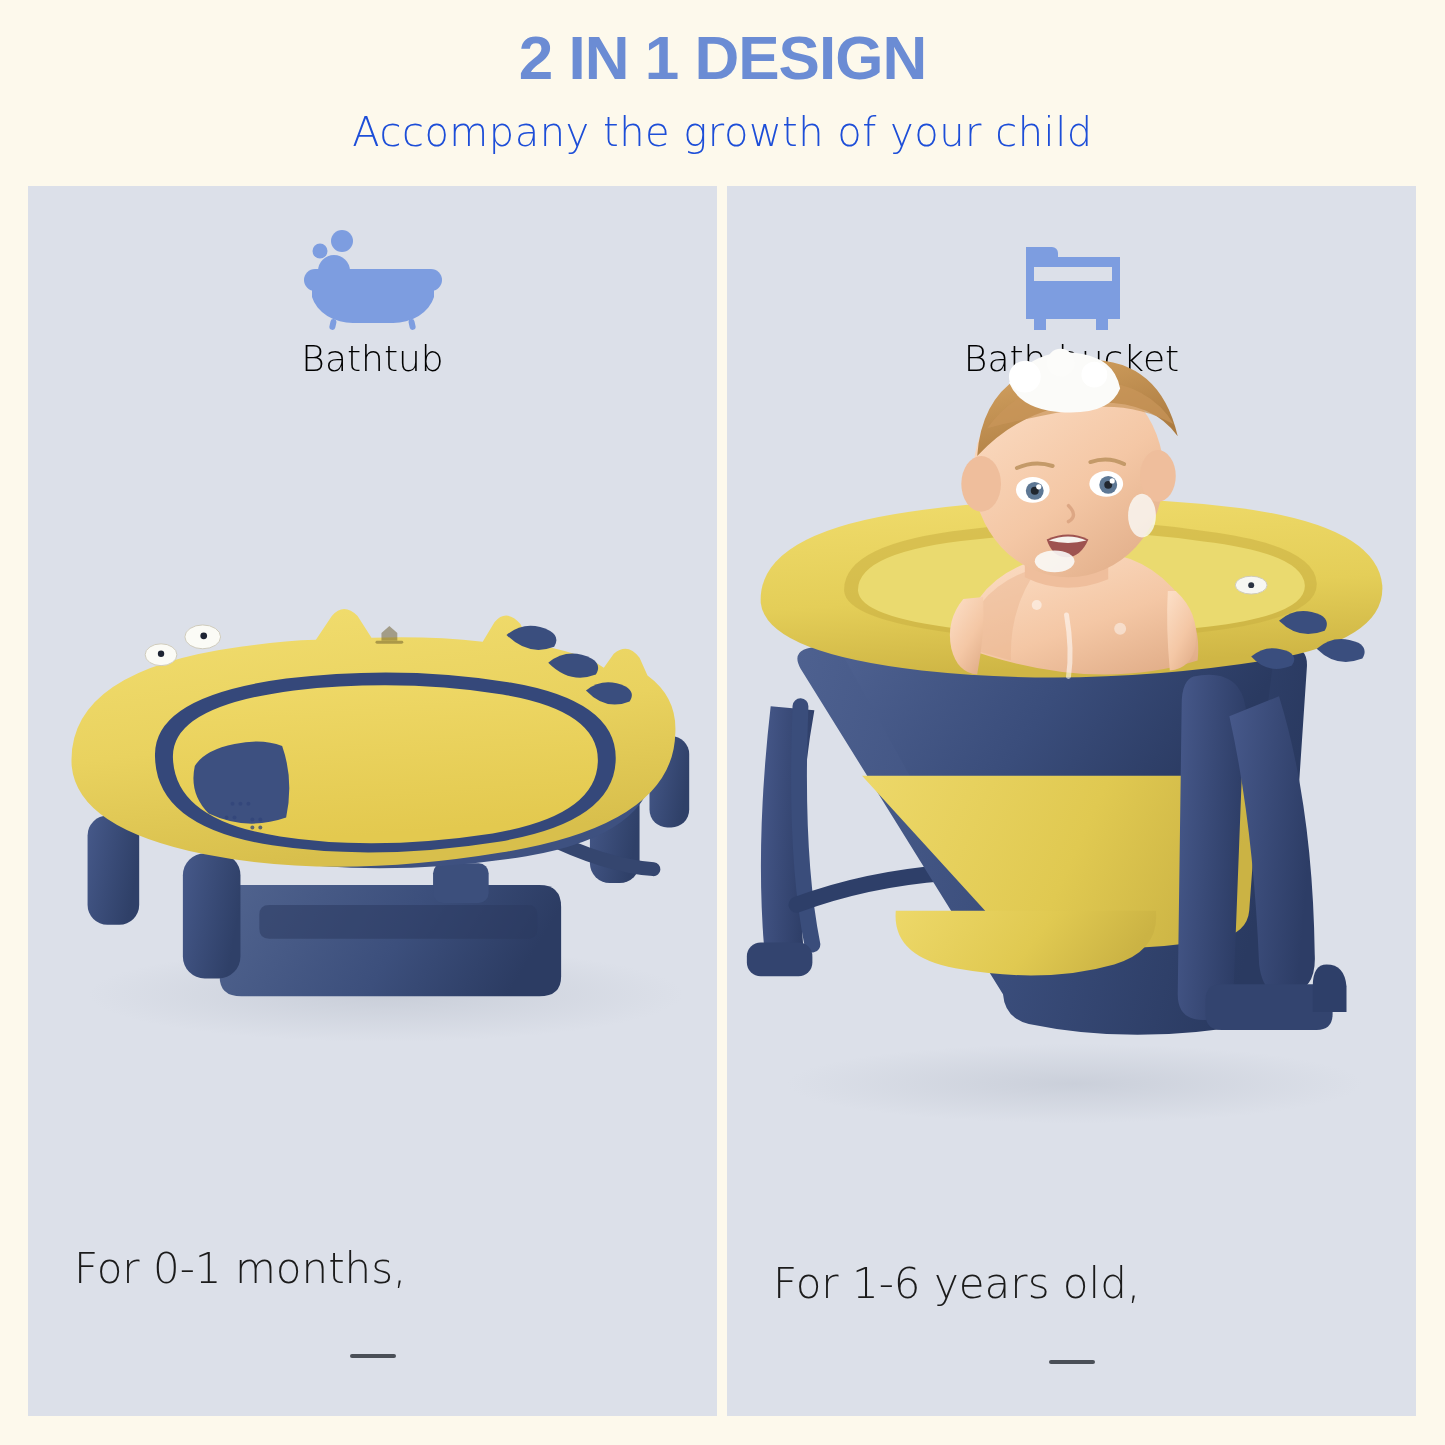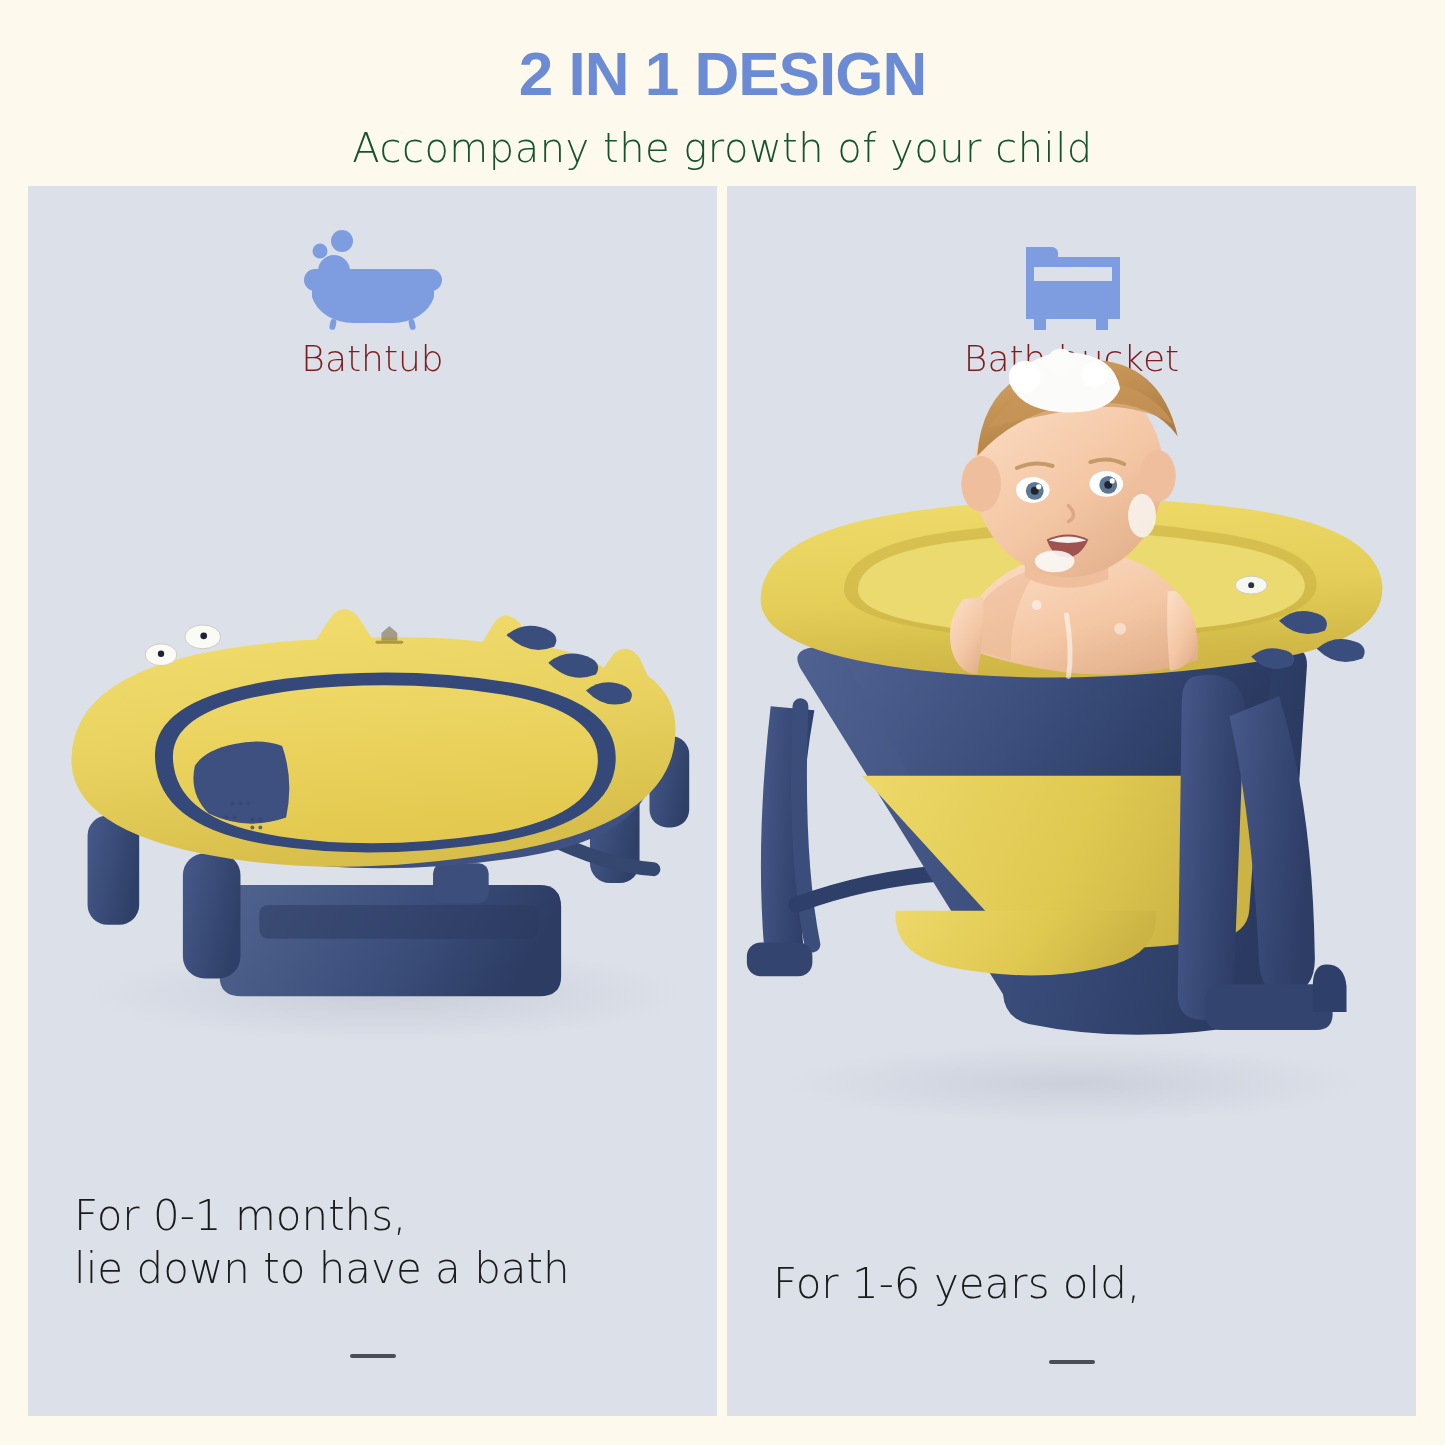--- a/index.html
+++ b/index.html
@@ -6,46 +6,46 @@
   body{
     width:1445px;height:1445px;
     background:#FDF9EC;
     font-family:"Liberation Sans", sans-serif;
     overflow:hidden;
   }
   .page{position:relative;width:1445px;height:1445px;}
 
   
   .header{position:absolute;top:0;left:0;width:1445px;height:186px;
-          display:flex;flex-direction:column;align-items:center;justify-content:center;}
+          display:flex;flex-direction:column;align-items:center;justify-content:flex-start;}
   .title{
     margin-top:22px;
     font-size:62px;font-weight:700;letter-spacing:-1px;
     color:#6B8CD4;
     font-family:"Liberation Sans", sans-serif;
     white-space:nowrap;
   }
   .subtitle{
     margin-top:16px;
     font-size:40px;font-weight:300;
-    color:#14532d;
+    color:#1d4ed8;
     font-family:"DejaVu Sans", sans-serif;
     letter-spacing:0.5px;
     white-space:nowrap;
   }
 
   
   .panels{position:absolute;top:186px;left:28px;width:1388px;height:1230px;
           display:flex;gap:10px;}
   .panel{position:relative;flex:1;background:#DCE0E9;overflow:hidden;}
 
   .panel-icon{position:absolute;left:0;right:0;top:36px;height:110px;
               display:flex;align-items:center;justify-content:center;}
   .panel-label{position:absolute;left:0;right:0;top:152px;text-align:center;
-               font-size:36px;font-weight:300;color:#7f1d1d;
+               font-size:36px;font-weight:300;color:#000000;
                font-family:"DejaVu Sans", sans-serif;}
 
   .photo{position:absolute;left:0;right:0;}
   .photo-left{top:250px;height:640px;}
   .photo-right{top:160px;height:790px;}
 
   .caption{position:absolute;left:0;right:0;bottom:120px;padding:0 46px;
            font-size:42px;line-height:1.28;font-weight:300;color:#1B1B1B;
            font-family:"DejaVu Sans", sans-serif;}
   .caption-right{bottom:105px;}
@@ -159,21 +159,20 @@
 
           <g opacity="0.5">
             <path d="M356 196 l8 -7 l8 7 v8 h-16z" fill="#6a5a2a"></path>
             <rect x="350" y="204" width="28" height="3" rx="1.5" fill="#6a5a2a"></rect>
           </g>
         </svg>
       </div>
 
       <div class="caption">
         <div>For 0-1 months,</div>
-        <div>lie down to have a bath</div>
       </div>
 
       <div class="dash"></div>
     </div>
 
     <div class="panel">
 
       <div class="panel-icon">
         <svg width="120" height="105" viewBox="0 0 120 105">
           <path d="M14 22 h26 a6 6 0 0 1 6 6 v10 h-10 v-6 h-12 v62 h-10z" fill="#7D9DE0"></path>

